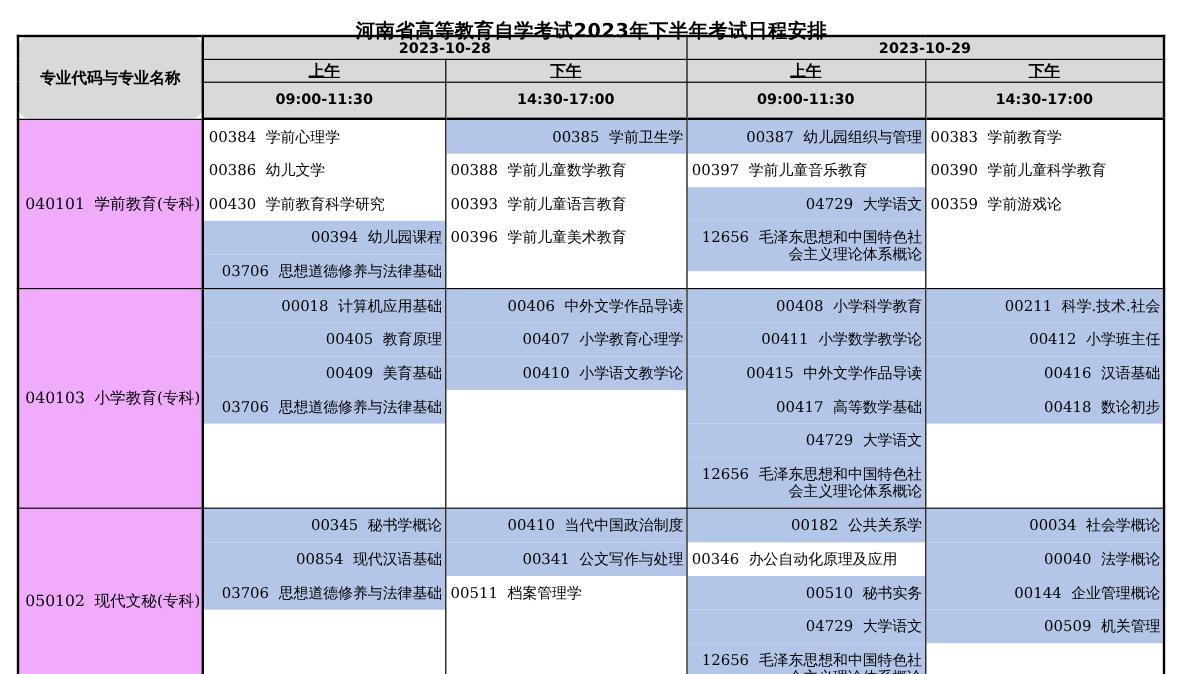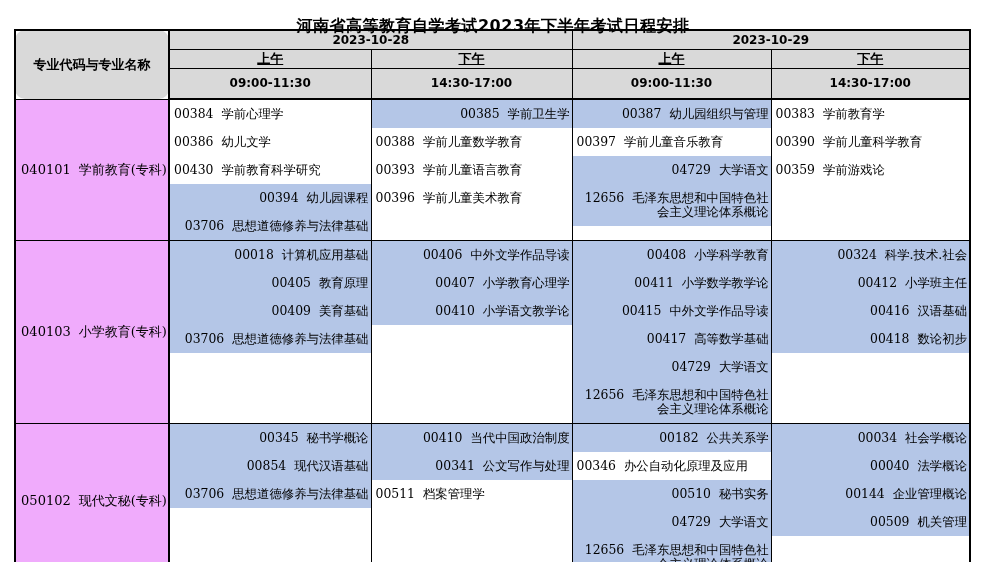--- a/index.html
+++ b/index.html
@@ -154,21 +154,21 @@
         </td>
         <td class="session-cell">
           <div class="course hl"><span class="code">00408</span><span>小学科学教育</span></div>
           <div class="course hl"><span class="code">00411</span><span>小学数学教学论</span></div>
           <div class="course hl"><span class="code">00415</span><span>中外文学作品导读</span></div>
           <div class="course hl"><span class="code">00417</span><span>高等数学基础</span></div>
           <div class="course hl"><span class="code">04729</span><span>大学语文</span></div>
           <div class="course hl"><span class="code">12656</span><span>毛泽东思想和中国特色社会主义理论体系概论</span></div>
         </td>
         <td class="session-cell">
-          <div class="course hl"><span class="code">00324</span><span>科学.技术.社会</span></div>
+          <div class="course hl"><span class="code">00211</span><span>科学.技术.社会</span></div>
           <div class="course hl"><span class="code">00412</span><span>小学班主任</span></div>
           <div class="course hl"><span class="code">00416</span><span>汉语基础</span></div>
           <div class="course hl"><span class="code">00418</span><span>数论初步</span></div>
         </td>
       </tr>
       <tr>
         <th class="major-cell"><span class="mcode">050102</span><span>现代文秘(专科)</span></th>
         <td class="session-cell">
           <div class="course hl"><span class="code">00345</span><span>秘书学概论</span></div>
           <div class="course hl"><span class="code">00854</span><span>现代汉语基础</span></div>

